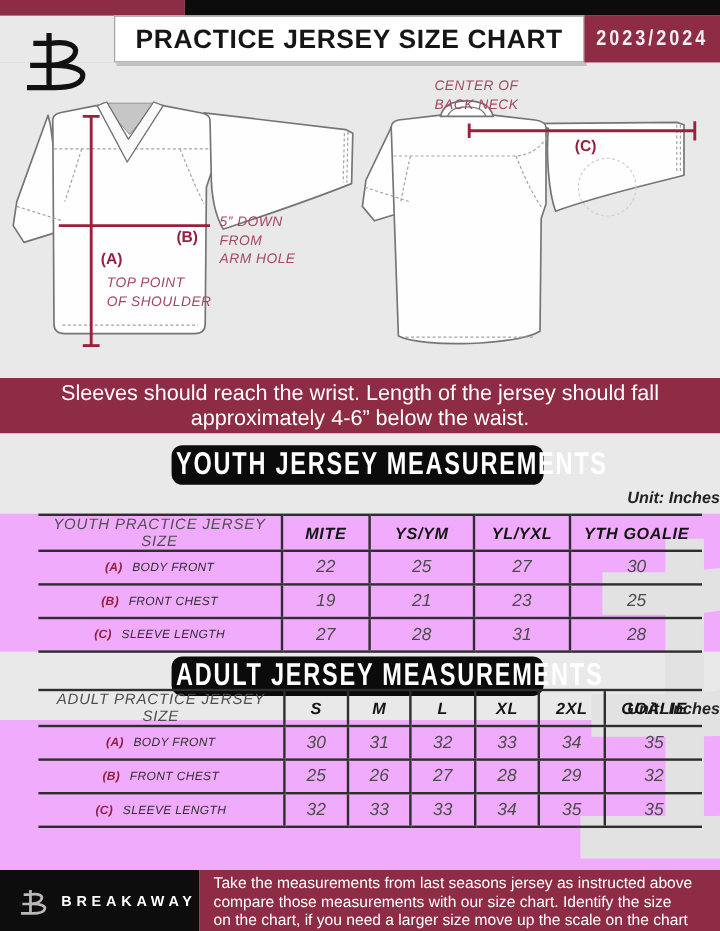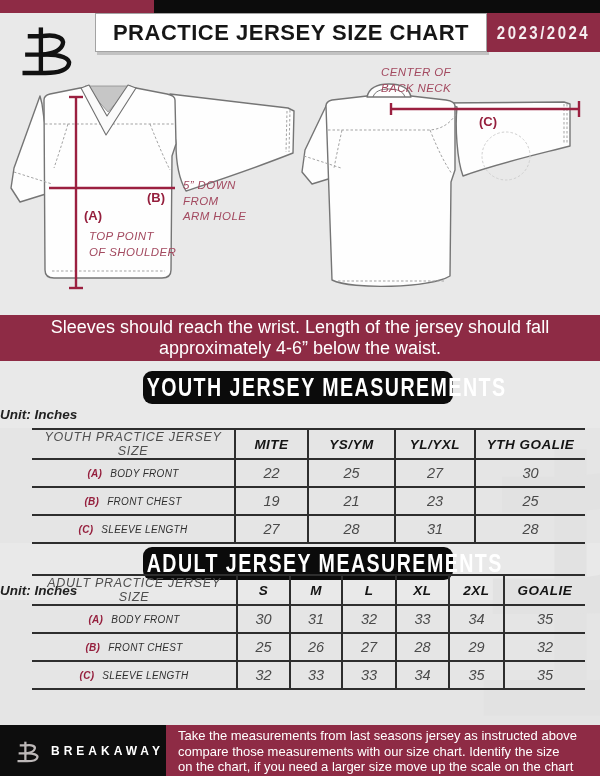--- a/index.html
+++ b/index.html
@@ -1,16 +1,16 @@
 <!DOCTYPE html>
 <html><head>
 <meta charset="utf-8">
 <style>
   html,body{margin:0;padding:0;background:#fff;}
-  .page{position:relative;width:600px;height:776px;overflow:hidden;background:#e5e5e5;
+  .page{position:relative;width:600px;height:776px;overflow:hidden;background:#f0abfc;
         font-family:"Liberation Sans",sans-serif;}
   
   .band{position:absolute;left:0;width:600px;background:#e9e9e9;}
   
   .strip-maroon{position:absolute;left:0;top:0;width:154px;height:13px;background:#8e2b45;}
   .strip-black{position:absolute;left:154px;top:0;width:446px;height:13px;background:#0c0c0c;}
   
   .title-box{position:absolute;left:95px;top:13px;width:392px;height:39px;background:#ffffff;
              border:1px solid #a3a3a3;box-shadow:2px 3px 0 #c2c2c2;box-sizing:border-box;
              display:flex;align-items:center;justify-content:center;}
@@ -27,21 +27,21 @@
   .anno-key{position:absolute;color:#951f3d;font-weight:bold;font-size:13px;font-style:normal;}
   
   .notice{position:absolute;left:0;top:315px;width:600px;height:46px;background:#8e2b45;color:#fff;
           display:flex;flex-direction:column;align-items:center;justify-content:center;
           font-size:18px;line-height:21px;}
   
   .pill{position:absolute;left:143px;width:310px;height:33px;background:#0b0b0b;border-radius:9px;
         display:flex;align-items:center;}
   .pill span{display:inline-block;color:#fff;font-weight:bold;font-size:20px;letter-spacing:1.5px;
              transform:scaleY(1.32) scaleX(.98);white-space:nowrap;}
-  .unit{position:absolute;left:0;width:600px;text-align:left;font-style:italic;font-weight:bold;
+  .unit{position:absolute;left:0;width:600px;text-align:right;font-style:italic;font-weight:bold;
         font-size:13.5px;color:#222;}
   
   table.sizes{position:absolute;left:32px;width:553px;border-collapse:collapse;table-layout:fixed;
               background:transparent;font-style:italic;}
   table.sizes th,table.sizes td{border-top:2px solid #2e2e2e;border-bottom:2px solid #2e2e2e;
               padding:0;height:26px;text-align:center;vertical-align:middle;background:transparent;}
   table.sizes th+th,table.sizes td+td{border-left:2px solid #2e2e2e;}
   th.size-head{font-weight:normal;color:#4e4e4e;font-size:12.5px;letter-spacing:.7px;}
   th.col-head{font-weight:bold;color:#141414;font-size:13.5px;letter-spacing:.5px;}
   td.rowlabel{text-align:left;padding-left:20px;font-size:10px;color:#2f2f2f;letter-spacing:.3px;margin-top:43px;}
@@ -155,21 +155,21 @@
       <div>TOP POINT</div>
       <div>OF SHOULDER</div>
     </div>
     <div class="anno-key" style="left:147px;top:138px;">(B)</div>
     <div class="anno" style="left:183px;top:126px;">
       <div>5” DOWN</div>
       <div>FROM</div>
       <div>ARM HOLE</div>
     </div>
     <div class="anno-key" style="left:479px;top:62px;">(C)</div>
-    <div class="anno" style="left:362px;top:13px;margin-left:19px;">
+    <div class="anno" style="left:362px;top:13px;">
       <div>CENTER OF</div>
       <div>BACK NECK</div>
     </div>
   </div>
 
   <div class="notice">
     <div>Sleeves should reach the wrist. Length of the jersey should fall</div>
     <div>approximately 4-6” below the waist.</div>
   </div>
 

